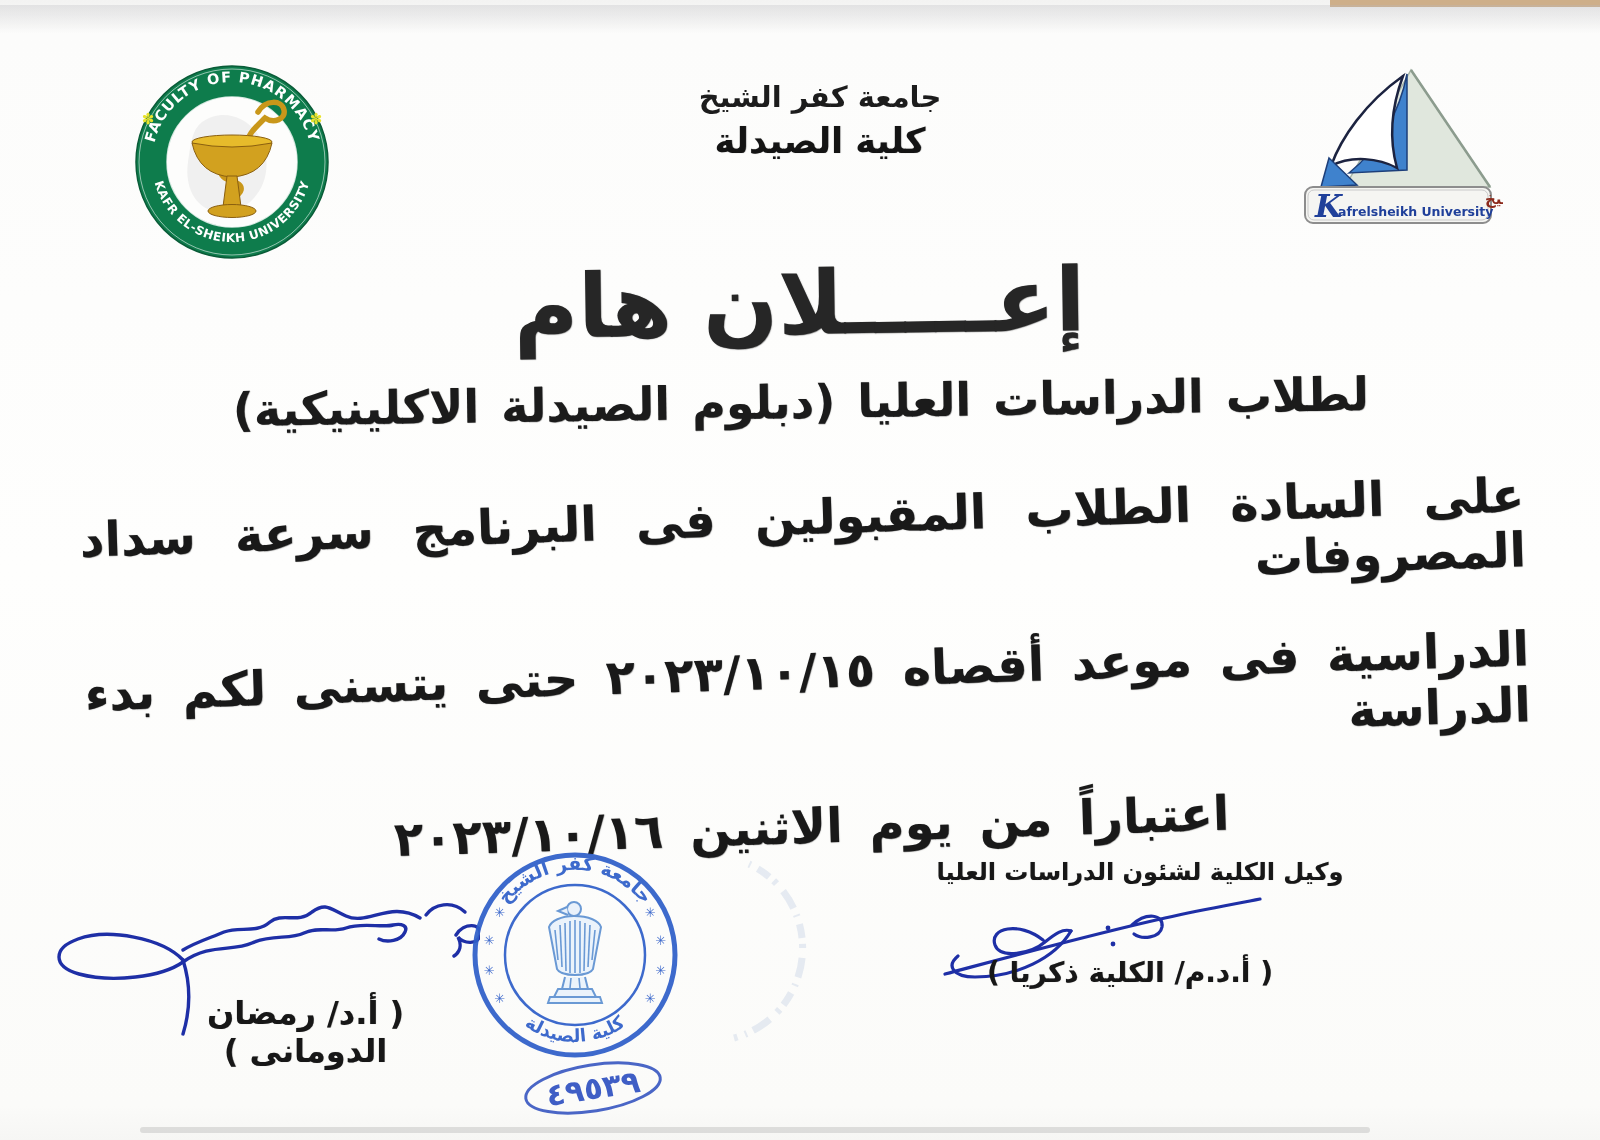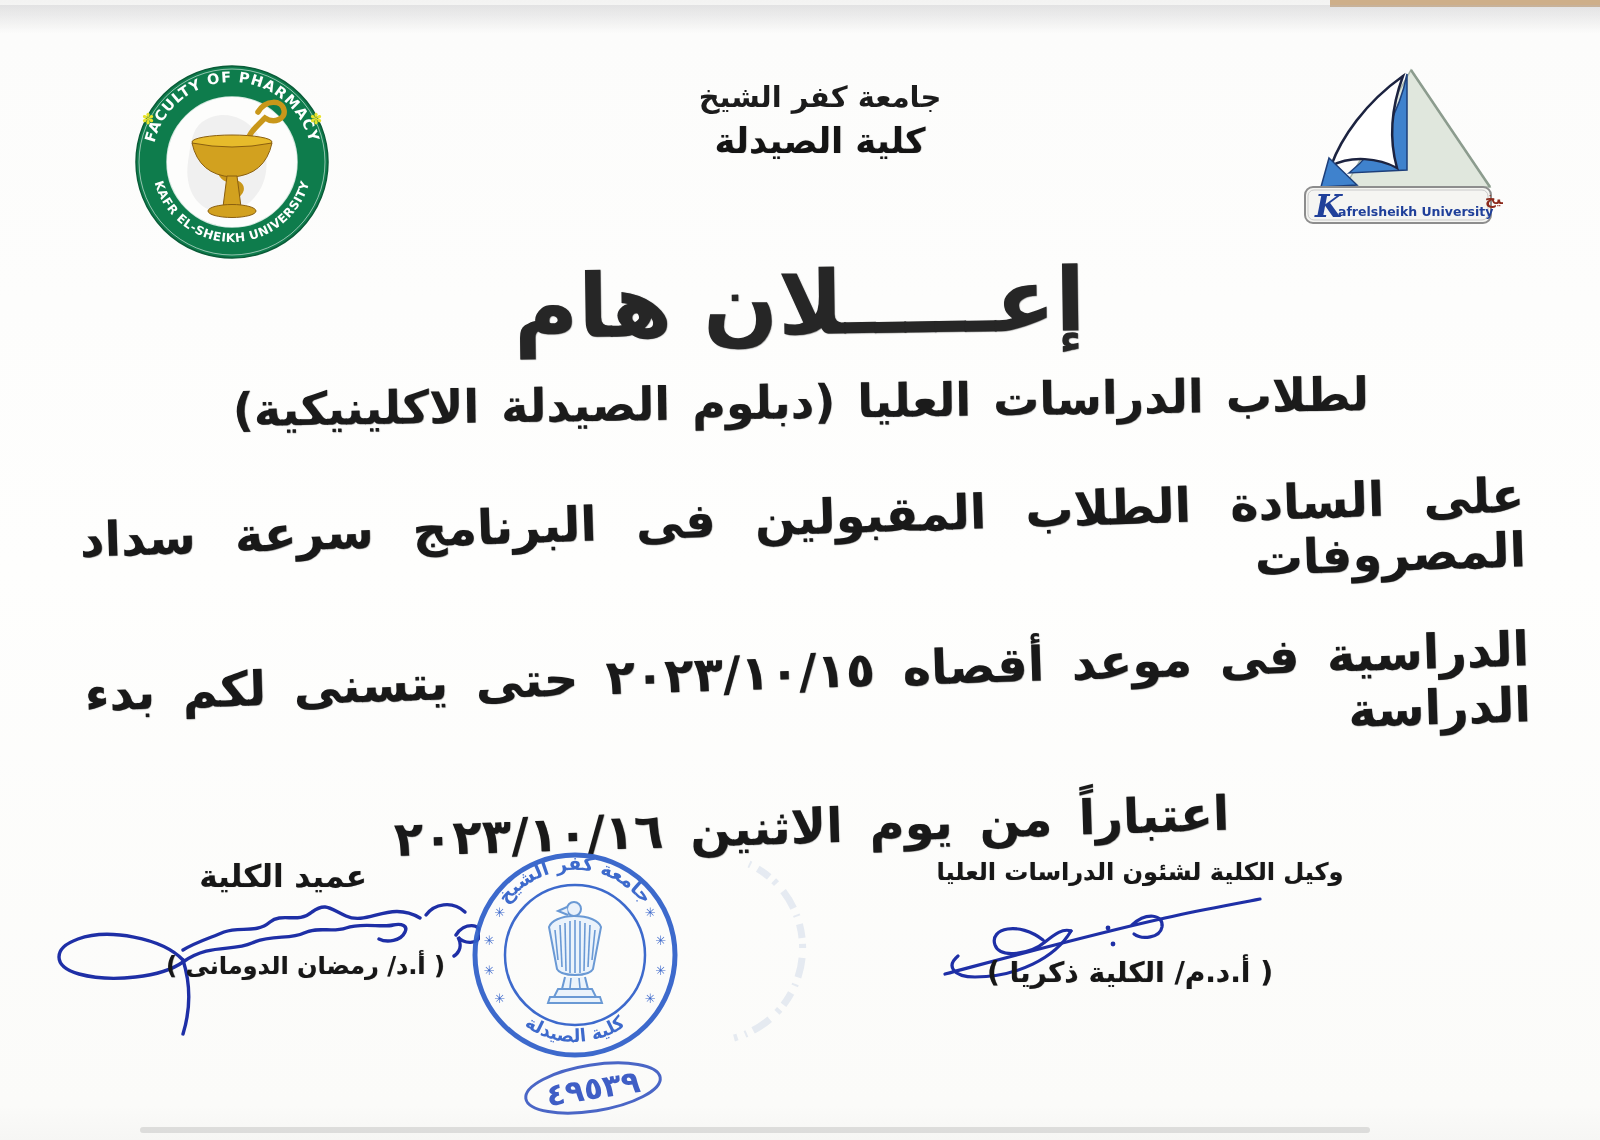--- a/index.html
+++ b/index.html
@@ -37,21 +37,21 @@
     transform:rotate(-1.8deg); transform-origin:50% 50%; }
   .body-line { font-size:48px; font-weight:700; line-height:1.15; margin-bottom:44px; color:#191919;
     text-shadow:.4px .4px .9px rgba(18,18,18,.5); }
   .jline { text-align:justify; text-align-last:justify; }
   .cline { text-align:center; word-spacing:10px; }
 
   
   .sig-title, .sig-name { position:absolute; direction:rtl; text-align:center; font-weight:700; color:#171717;
     text-shadow:.3px .3px .7px rgba(20,20,20,.45); }
   .sig-left-title  { left:148px; top:858px; width:270px; font-size:31px; }
-  .sig-left-name   { left:158px; top:952px; width:295px; font-size:24px; }
+  .sig-left-name   { left:158px; top:994px; width:295px; font-size:32px; }
   .sig-right-title { left:915px; top:858px; width:450px; font-size:24px; }
   .sig-right-name  { left:950px; top:956px; width:360px; font-size:28px; }
   .sig-svg { position:absolute; }
   .sig-left-svg  { left:50px;  top:882px; }
   .sig-right-svg { left:905px; top:888px; }
   .stamp-svg { position:absolute; left:450px; top:818px; }
 </style>
 </head>
 <body>
 
@@ -115,21 +115,20 @@
     <div class="title">إعـــــلان هام</div>
     <div class="subtitle">لطلاب الدراسات العليا (دبلوم الصيدلة الاكلينيكية)</div>
   </div>
 
   <div class="body-block">
     <div class="body-line jline">على السادة الطلاب المقبولين فى البرنامج سرعة سداد المصروفات</div>
     <div class="body-line jline">الدراسية فى موعد أقصاه ٢٠٢٣/١٠/١٥ حتى يتسنى لكم بدء الدراسة</div>
     <div class="body-line cline">اعتباراً من يوم الاثنين ٢٠٢٣/١٠/١٦</div>
   </div>
 
-  <div class="sig-title sig-left-title">عميد الكلية</div>
   <svg class="sig-svg sig-left-svg" width="430" height="155" viewBox="0 0 430 155">
     <g fill="none" stroke="#1e2fa6" stroke-width="3.4" stroke-linecap="round">
       <path d="M 415,30 C 402,18 384,22 376,33"></path>
       <path d="M 370,36 C 340,18 318,44 296,34 C 280,27 276,20 262,30 C 248,42 232,30 220,40 C 206,52 190,44 174,50 C 160,56 146,60 133,68"></path>
       <path d="M 133,78 C 112,56 58,46 28,57 C 3,66 2,84 29,92 C 62,101 112,95 133,80 C 160,61 182,70 202,61 C 222,52 240,58 254,51 C 268,44 282,51 296,46 C 312,40 332,46 343,43 C 352,41 358,44 355,50 C 351,59 337,61 329,57"></path>
       <path d="M 133,78 C 140,100 141,126 133,152"></path>
       <path d="M 406,53 C 414,40 432,41 430,53 C 428,63 414,62 408,55 C 412,63 410,70 404,74"></path>
     </g>
   </svg>
   <div class="sig-name sig-left-name">( أ.د/ رمضان الدومانى )</div>

